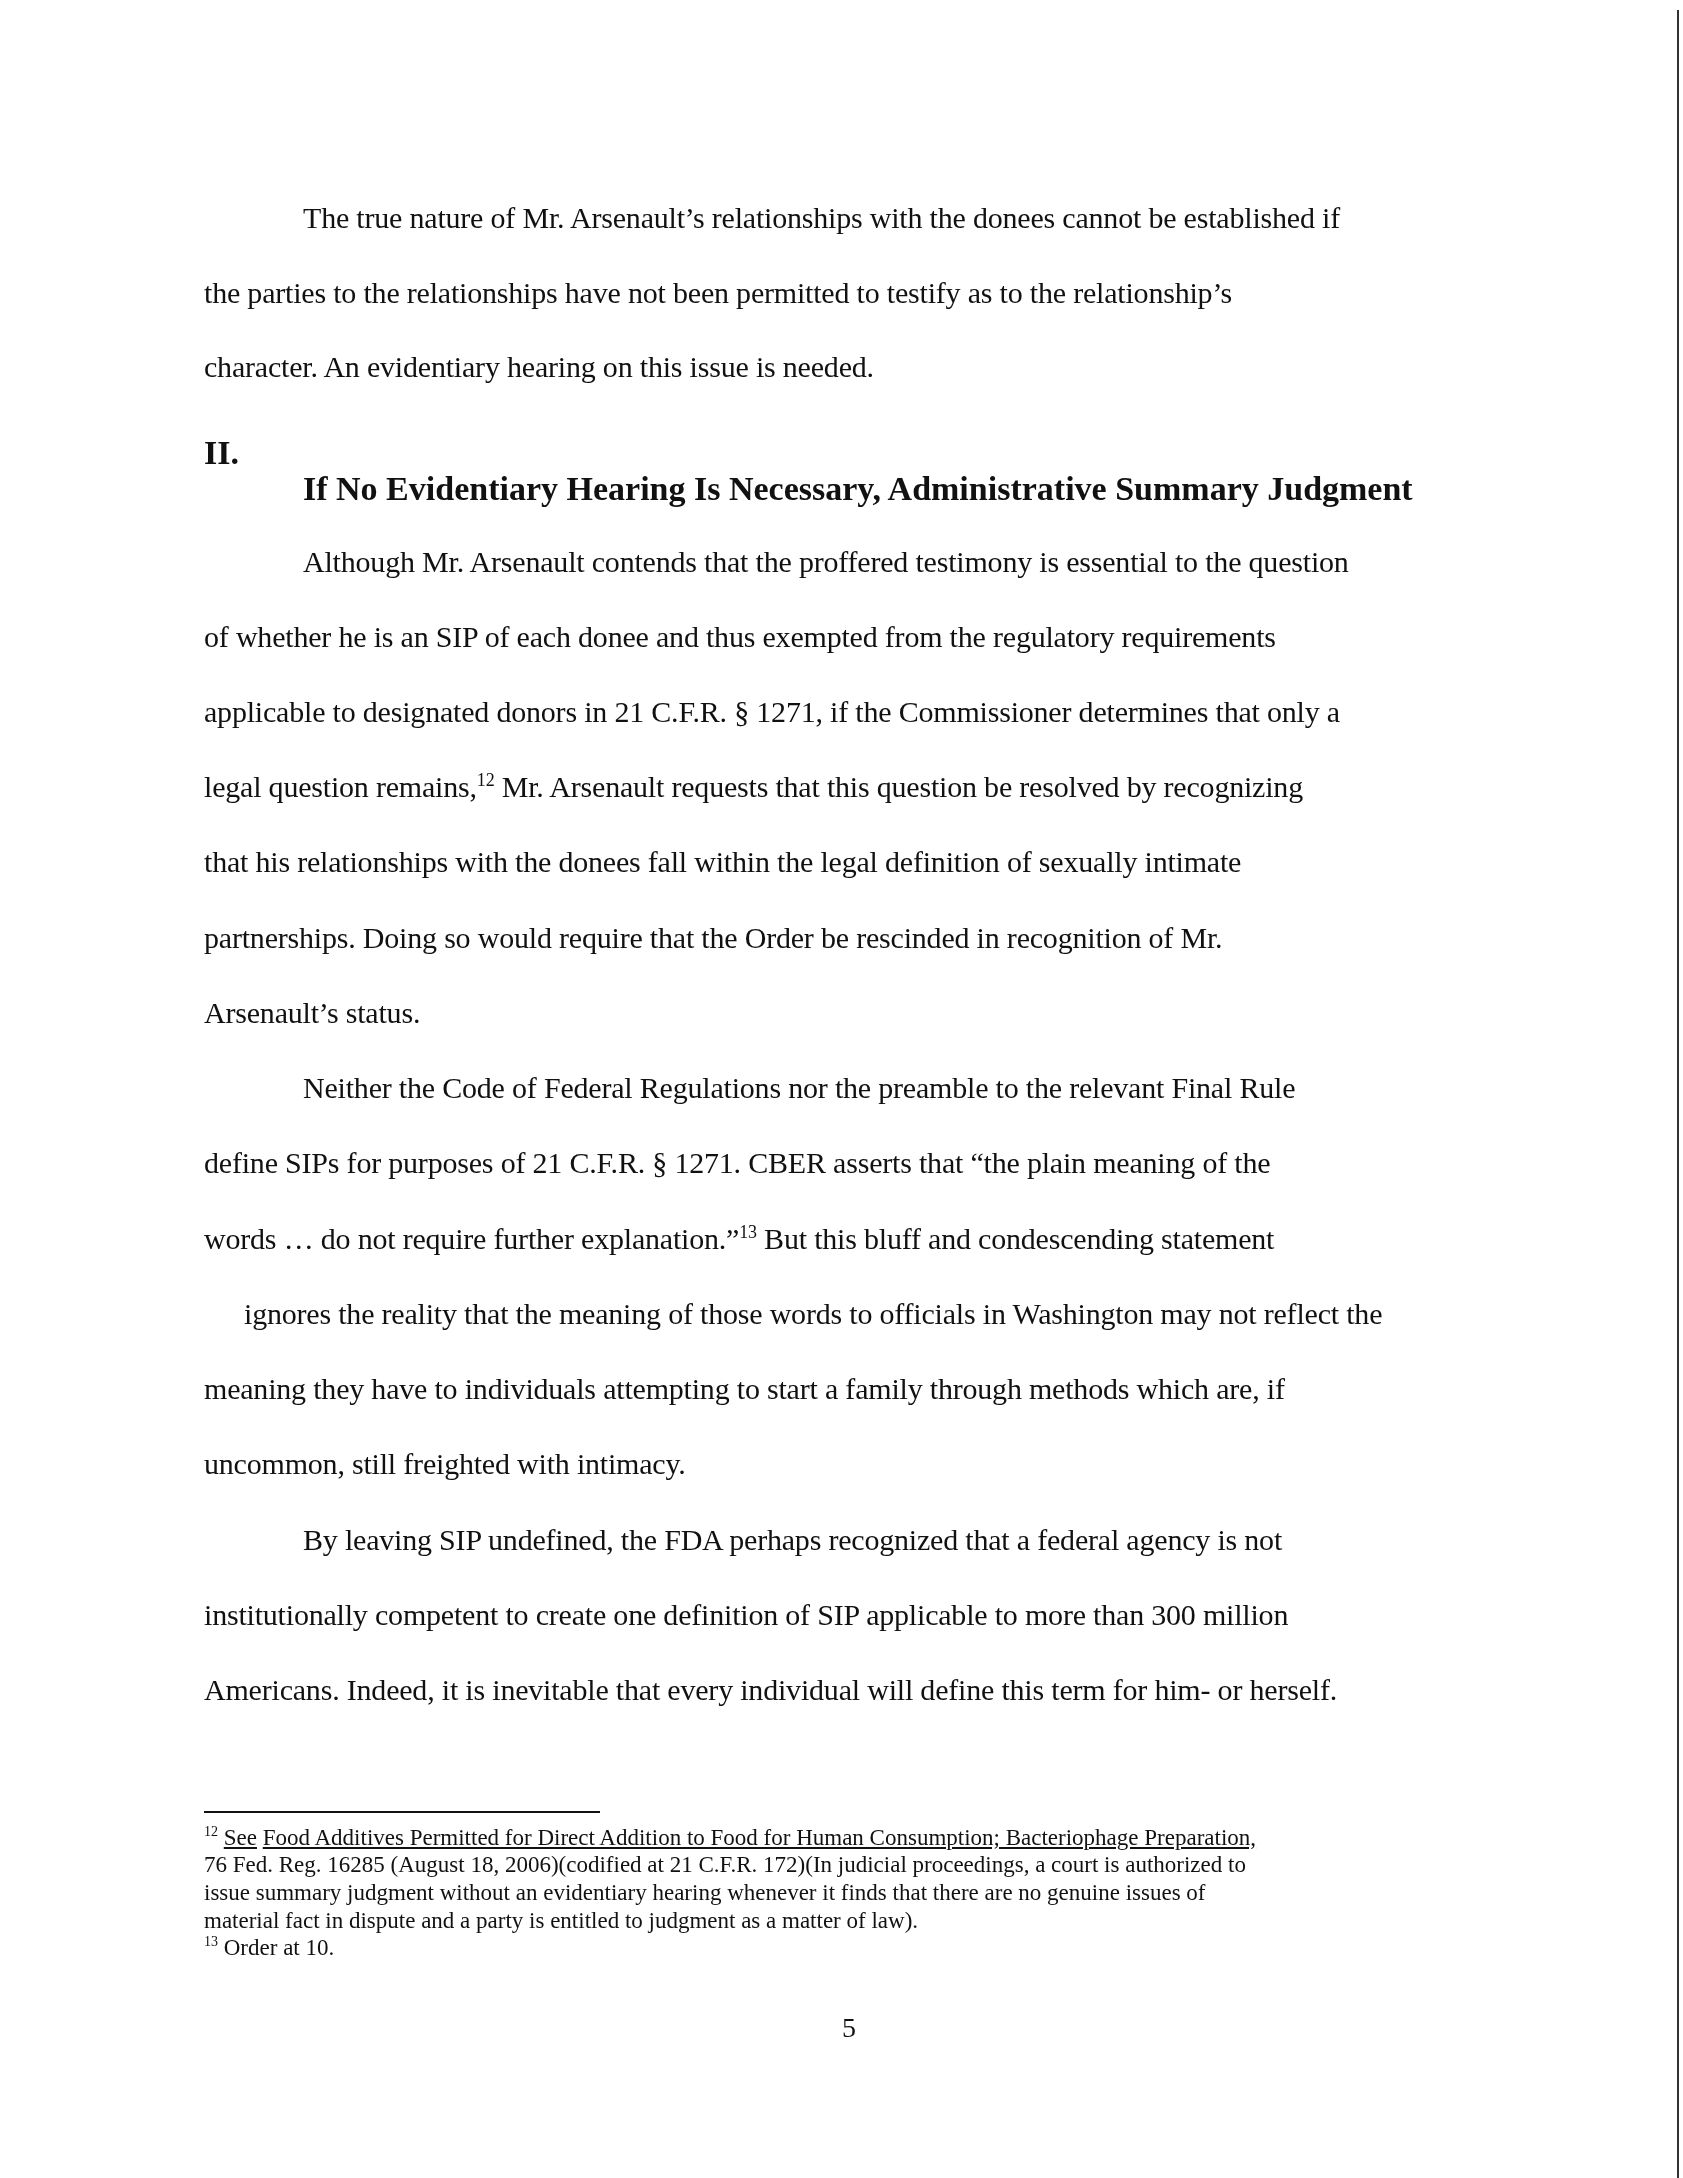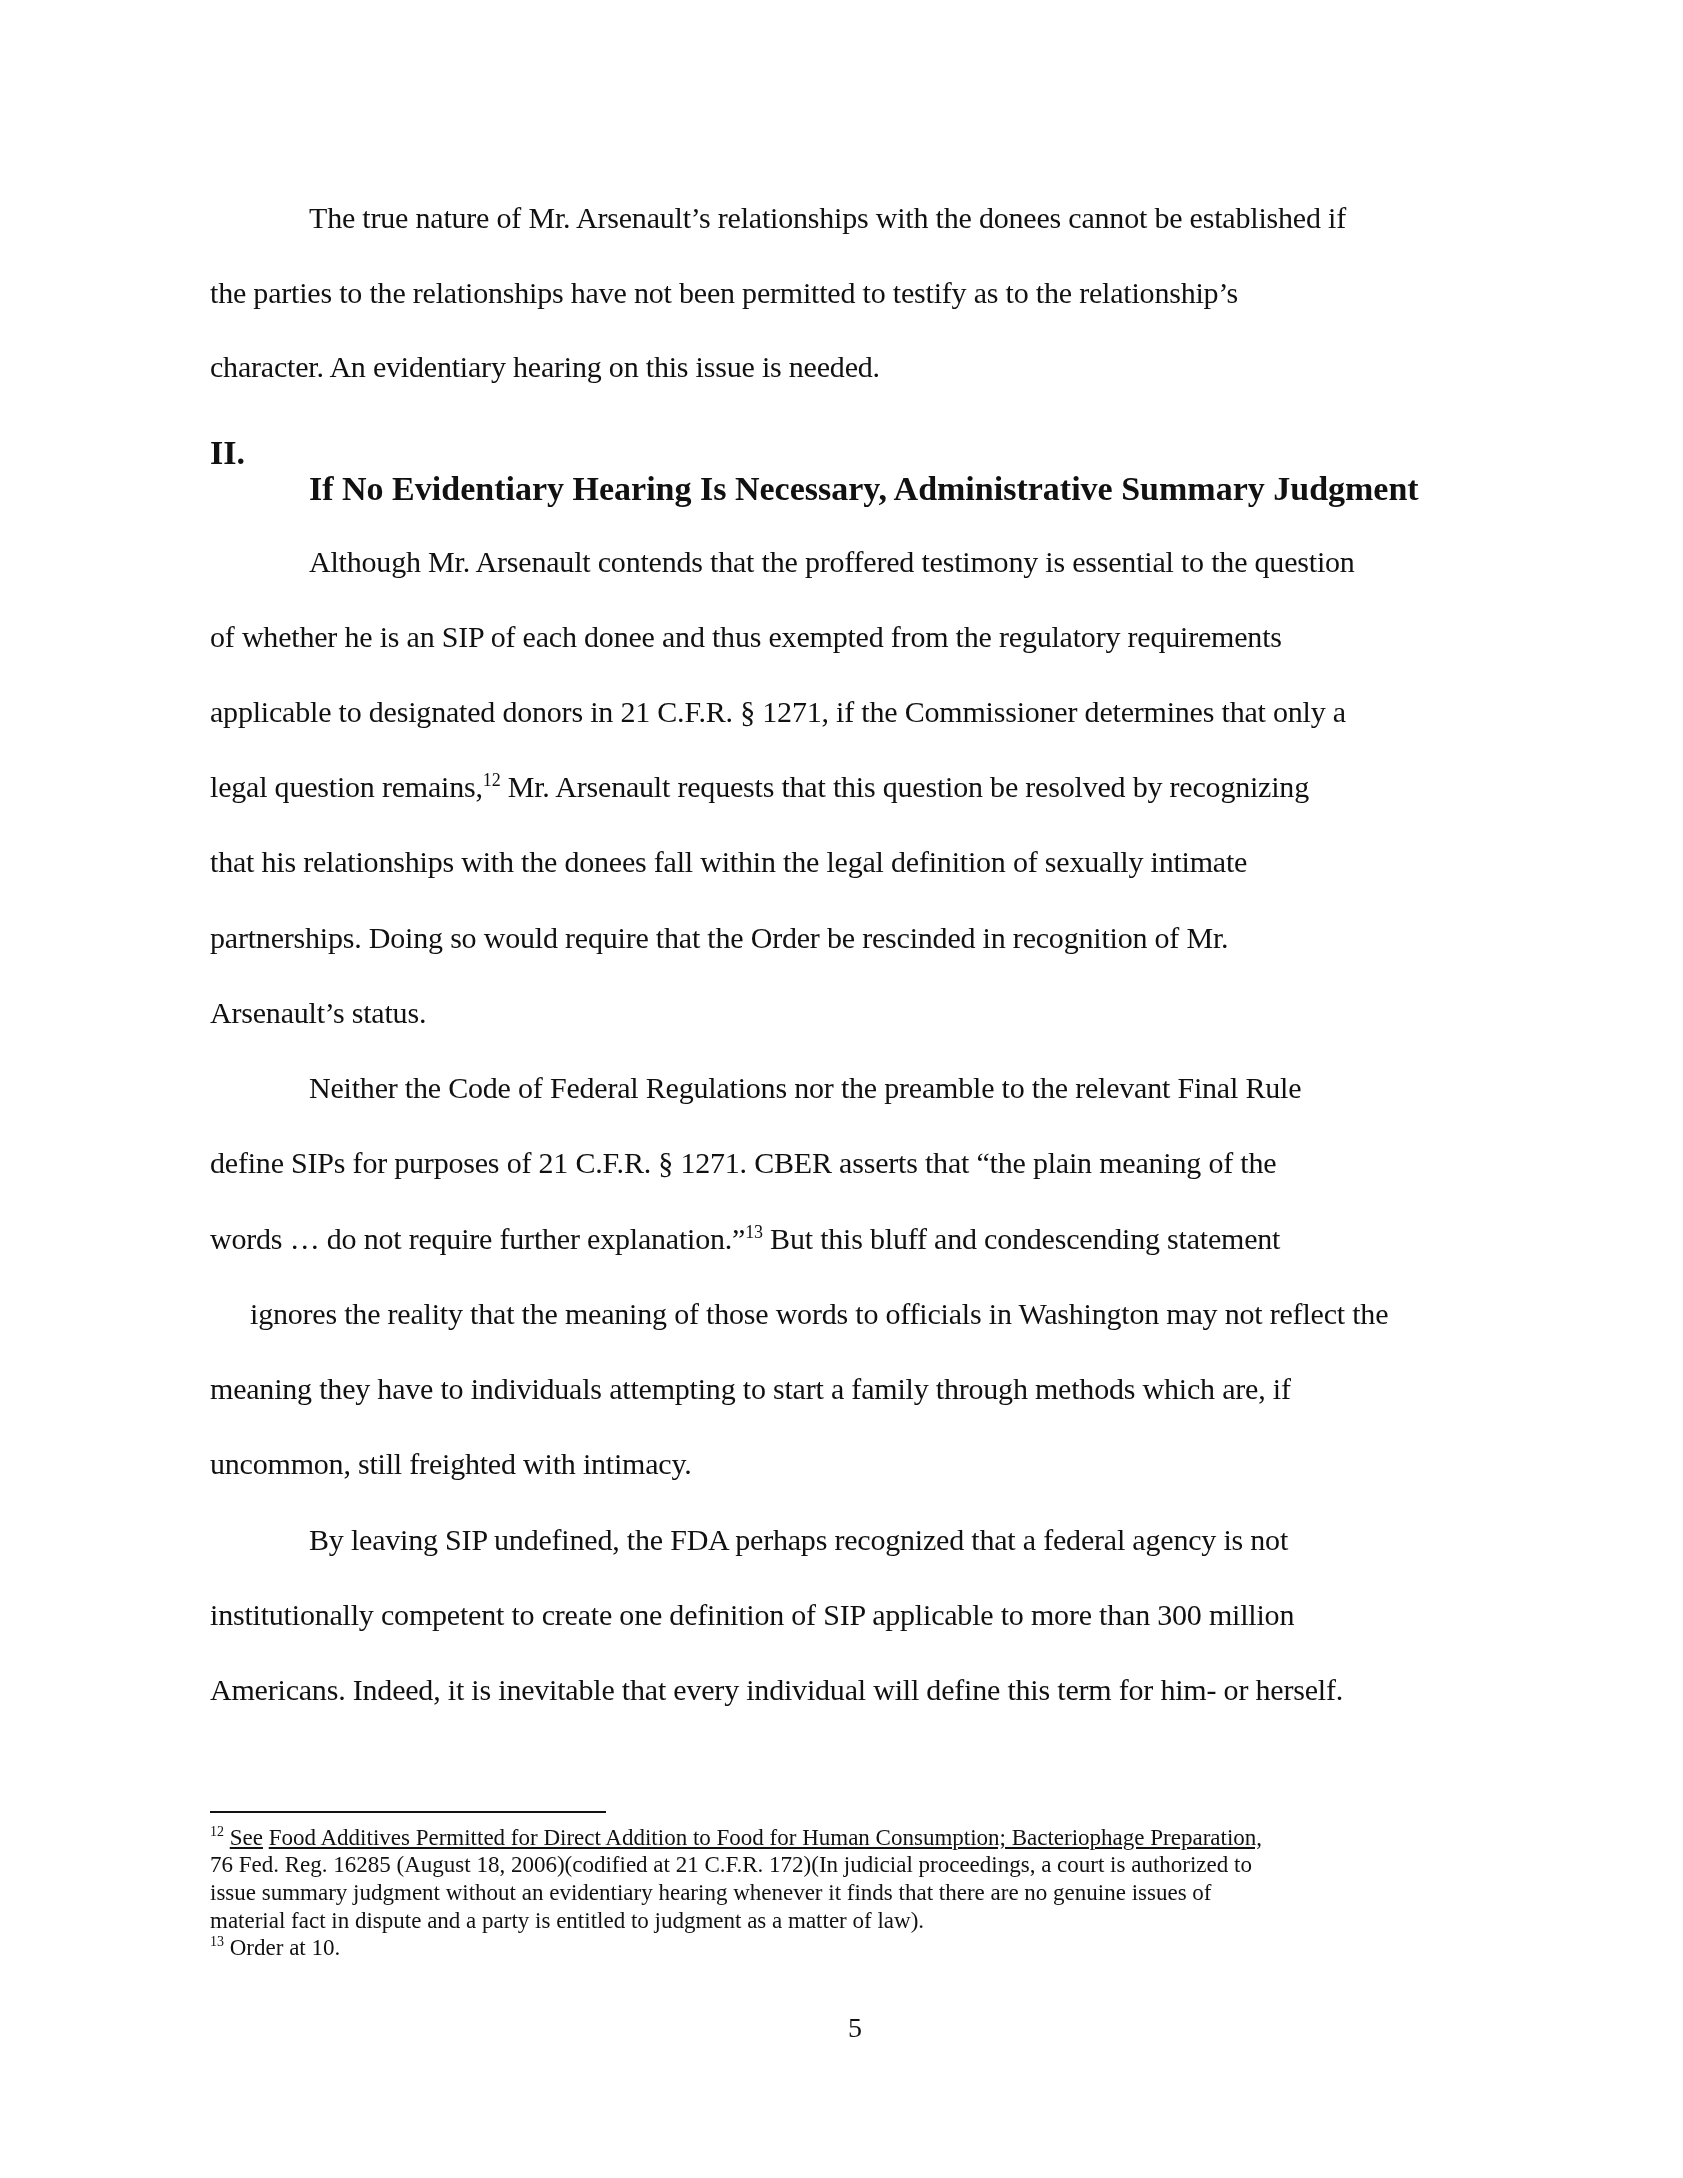--- a/index.html
+++ b/index.html
@@ -1,18 +1,18 @@
 <!DOCTYPE html>
 <html><head>
 <meta charset="utf-8">
 <style>
   html, body { margin: 0; padding: 0; background: #ffffff; }
   body { width: 1683px; height: 2178px; position: relative; overflow: hidden;
          font-family: "Liberation Serif", "DejaVu Serif", serif; color: #111; }
-  .page { position: absolute; left: 14px; top: 0; width: 1493px; height: 2178px; }
+  .page { position: absolute; left: 8px; top: 0; width: 1493px; height: 2178px; }
   .edge-line { position: absolute; left: 1669px; top: 10px; width: 2px; height: 2168px; background: #333; }
   .line { position: absolute; left: 196px; font-size: 30px; white-space: nowrap; letter-spacing: -0.2px; }
   .indent { left: 295px; }
   .heading { position: absolute; font-weight: bold; font-size: 34px; white-space: nowrap; }
   .hnum { left: 196px; }
   .htext { left: 295px; }
   sup { font-size: 18px; vertical-align: super; line-height: 0; }
   .fn-rule { position: absolute; left: 196px; top: 1811px; width: 396px; height: 2px; background: #111; }
   .fn { position: absolute; left: 196px; font-size: 23px; white-space: nowrap; }
   .fn sup { font-size: 14px; }

